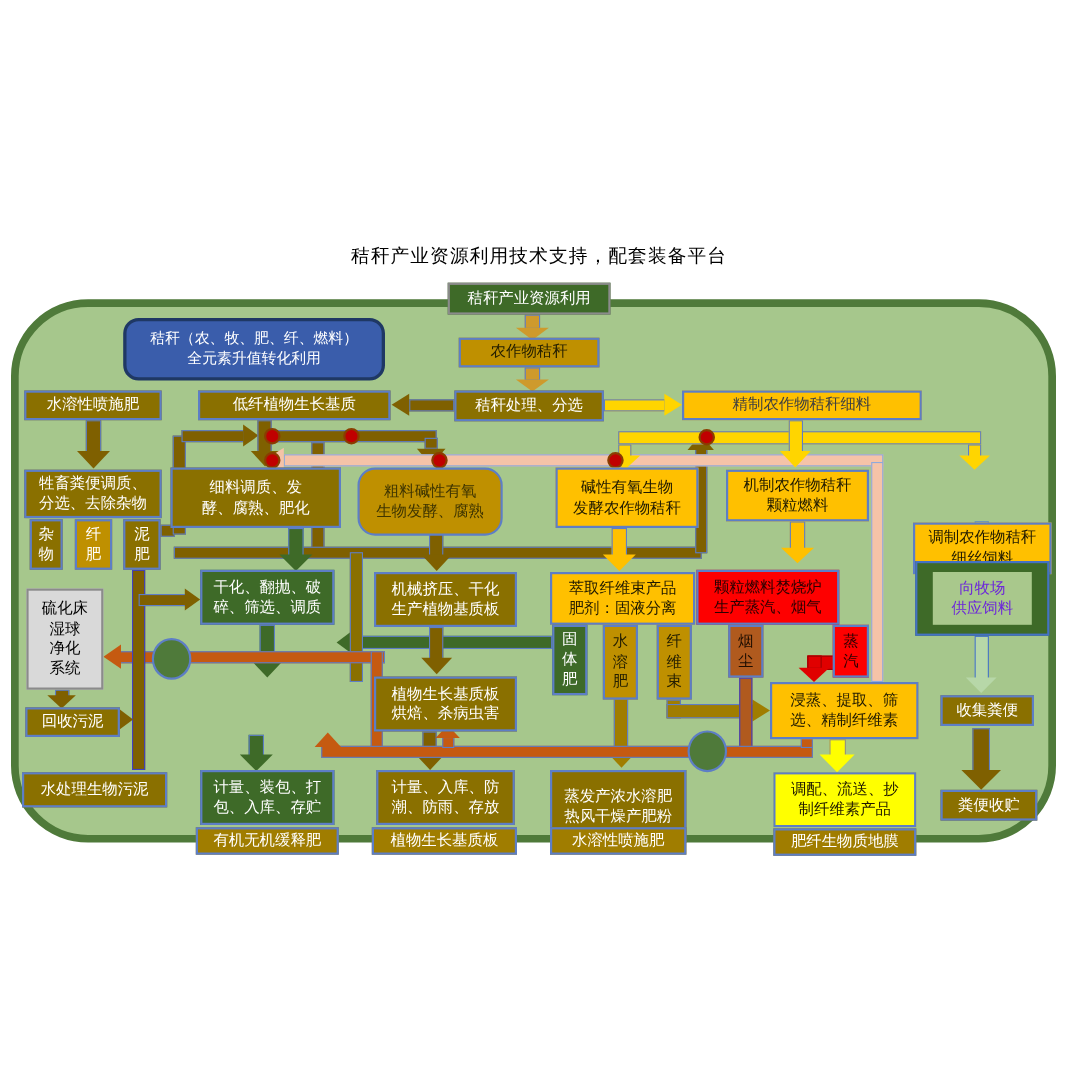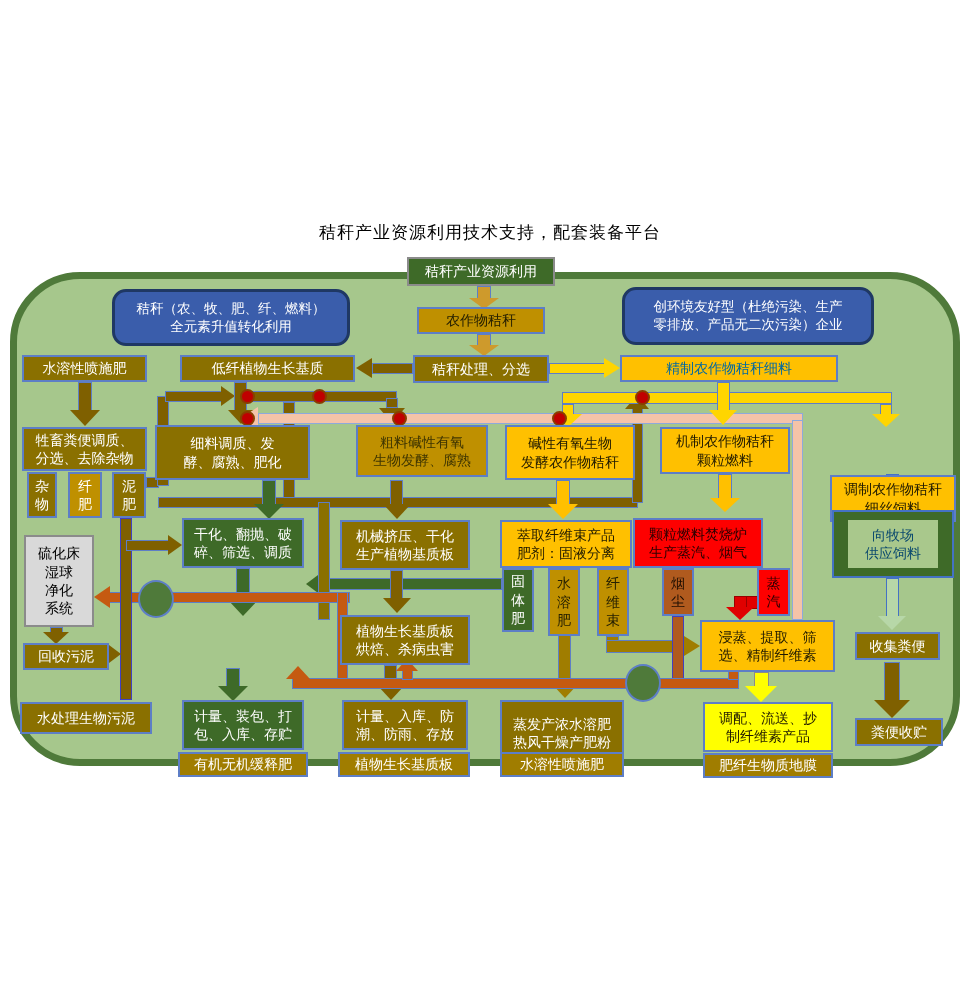--- a/index.html
+++ b/index.html
@@ -9,29 +9,29 @@
          font-size:17px;color:#000;letter-spacing:1px;}
   .container{position:absolute;left:10px;top:272px;width:950px;height:494px;
          background:#a6c78c;border:7px solid #4f7a3a;border-radius:70px;box-sizing:border-box;}
   .box{position:absolute;box-sizing:border-box;border:2px solid #5d7ec6;display:flex;
        align-items:center;justify-content:center;text-align:center;white-space:pre-line;
        font-size:14px;line-height:1.32;}
   .olive{background:#8a7000;color:#fff;}
   .gold{background:#bf9000;color:#262000;}
   .goldw{background:#bf9000;color:#fff;}
   .orangebox{background:#ffc000;color:#201a00;}
-  .orangeboxw{background:#ffc000;color:#0369a1;}
+  .orangeboxw{background:#ffc000;color:#404040;}
   .dkgreen{background:#3e6a28;color:#fff;}
   .bluebox{background:#3a5dab;color:#fff;border-radius:14px;border:3px solid #1f3864;font-size:13.5px;}
   .redbox{background:#fe0000;color:#2b0000;}
   .graybox{background:#d9d9d9;color:#000;border-color:#8b8b8b;}
   .yellowbox{background:#ffff00;color:#201a00;}
   .labelbox{background:#a07d00;color:#fff;}
   .brownbox{background:#b05a1e;color:#1d0d00;}
-  .greenpanel{background:#a9c88c;color:#0c4a6e;border:none;}
+  .greenpanel{background:#a9c88c;color:#6d28d9;border:none;}
   .pipe{position:absolute;box-sizing:border-box;border:1px solid #5d7ec6;}
   .ah{position:absolute;width:0;height:0;}
   .dot{position:absolute;width:15px;height:15px;border-radius:50%;background:#c00000;
        border:2px solid #8a3d00;box-sizing:border-box;}
   .ellipse{position:absolute;background:#4f7a3a;border:2px solid #5d7ec6;border-radius:50%;}
 </style>
 </head>
 <body>
 
 <div class="canvas">
@@ -151,36 +151,34 @@
   <div class="dot" style="left:392px;top:411px;"></div>
   <div class="dot" style="left:552px;top:411px;"></div>
   <div class="ellipse" style="left:138px;top:580px;width:32px;height:34px;"></div>
   <div class="ellipse" style="left:625px;top:664px;width:32px;height:34px;"></div>
 
   <div class="box dkgreen" style="left:407px;top:257px;width:148px;height:29px;border-color:#8b8b8b;">秸秆产业资源利用</div>
   <div class="box gold" style="left:417px;top:307px;width:128px;height:27px;">农作物秸秆</div>
   <div class="box olive" style="left:413px;top:355px;width:136px;height:28px;">秸秆处理、分选</div>
   <div class="box bluebox" style="left:112px;top:289px;width:238px;height:57px;">秸秆（农、牧、肥、纤、燃料）
 全元素升值转化利用</div>
-  <div class="box bluebox" style="left:622px;top:287px;width:252px;height:58px;">创环境友好型（杜绝污染、生产
-零排放、产品无二次污染）企业</div>
   <div class="box olive" style="left:180px;top:355px;width:175px;height:27px;">低纤植物生长基质</div>
   <div class="box orangeboxw" style="left:620px;top:355px;width:218px;height:27px;">精制农作物秸秆细料</div>
   <div class="box olive" style="left:22px;top:355px;width:125px;height:27px;">水溶性喷施肥</div>
   <div class="box olive" style="left:22px;top:427px;width:125px;height:44px;">牲畜粪便调质、
 分选、去除杂物</div>
   <div class="box olive" style="left:27px;top:472px;width:30px;height:46px;">杂
 物</div>
   <div class="box goldw" style="left:68px;top:472px;width:34px;height:46px;">纤
 肥</div>
   <div class="box olive" style="left:112px;top:472px;width:34px;height:46px;">泥
 肥</div>
   <div class="box olive" style="left:155px;top:425px;width:155px;height:55px;">细料调质、发
 酵、腐熟、肥化</div>
-  <div class="box gold" style="left:356px;top:425px;width:132px;height:52px;color:#3f3500;">粗料碱性有氧
+  <div class="box gold" style="left:325px;top:425px;width:132px;height:62px;color:#3f3500;border-radius:16px;">粗料碱性有氧
 生物发酵、腐熟</div>
   <div class="box orangebox" style="left:505px;top:425px;width:130px;height:55px;">碱性有氧生物
 发酵农作物秸秆</div>
   <div class="box orangebox" style="left:660px;top:427px;width:130px;height:47px;">机制农作物秸秆
 颗粒燃料</div>
   <div class="box orangebox" style="left:830px;top:427px;width:126px;height:47px;margin-top:48px;">调制农作物秸秆
 细丝饲料</div>
   <div class="box dkgreen" style="left:182px;top:518px;width:122px;height:50px;">干化、翻抛、破
 碎、筛选、调质</div>
   <div class="box dkgreen" style="left:182px;top:700px;width:122px;height:50px;">计量、装包、打

